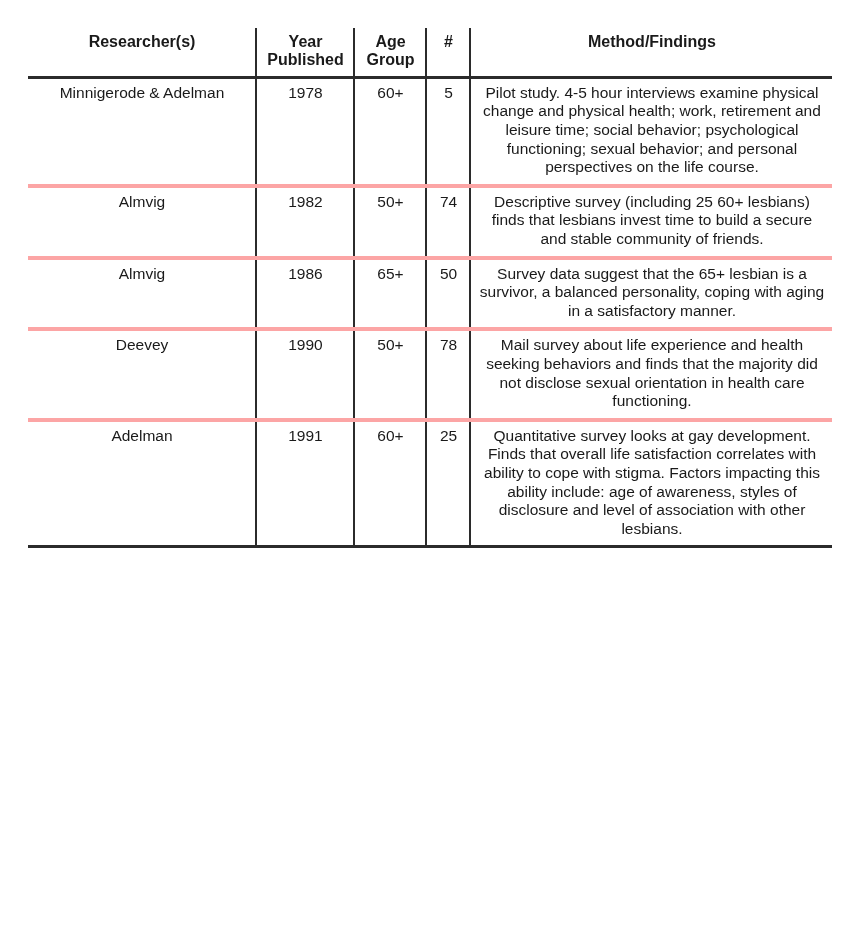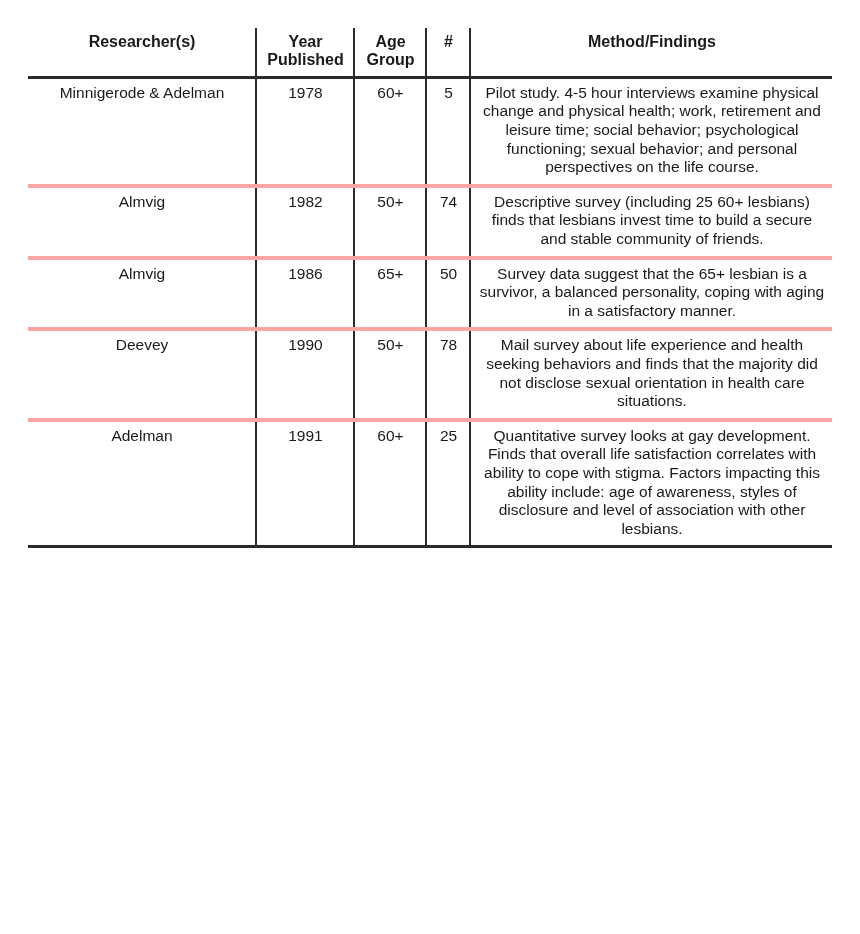--- a/index.html
+++ b/index.html
@@ -120,21 +120,21 @@
         <td class="sep">1986</td>
         <td class="sep">65+</td>
         <td class="sep">50</td>
         <td class="sep method-cell">Survey data suggest that the 65+ lesbian is a survivor, a balanced personality, coping with aging in a satisfactory manner.</td>
       </tr>
       <tr>
         <td>Deevey</td>
         <td class="sep">1990</td>
         <td class="sep">50+</td>
         <td class="sep">78</td>
-        <td class="sep method-cell">Mail survey about life experience and health seeking behaviors and finds that the majority did not disclose sexual orientation in health care situations.</td>
+        <td class="sep method-cell">Mail survey about life experience and health seeking behaviors and finds that the majority did not disclose sexual orientation in health care functioning.</td>
       </tr>
       <tr>
         <td>Adelman</td>
         <td class="sep">1991</td>
         <td class="sep">60+</td>
         <td class="sep">25</td>
         <td class="sep method-cell">Quantitative survey looks at gay development.  Finds that overall life satisfaction correlates with ability to cope with stigma. Factors impacting this ability include: age of awareness, styles of disclosure and level of association with other lesbians.</td>
       </tr>
     </tbody>
   </table>

